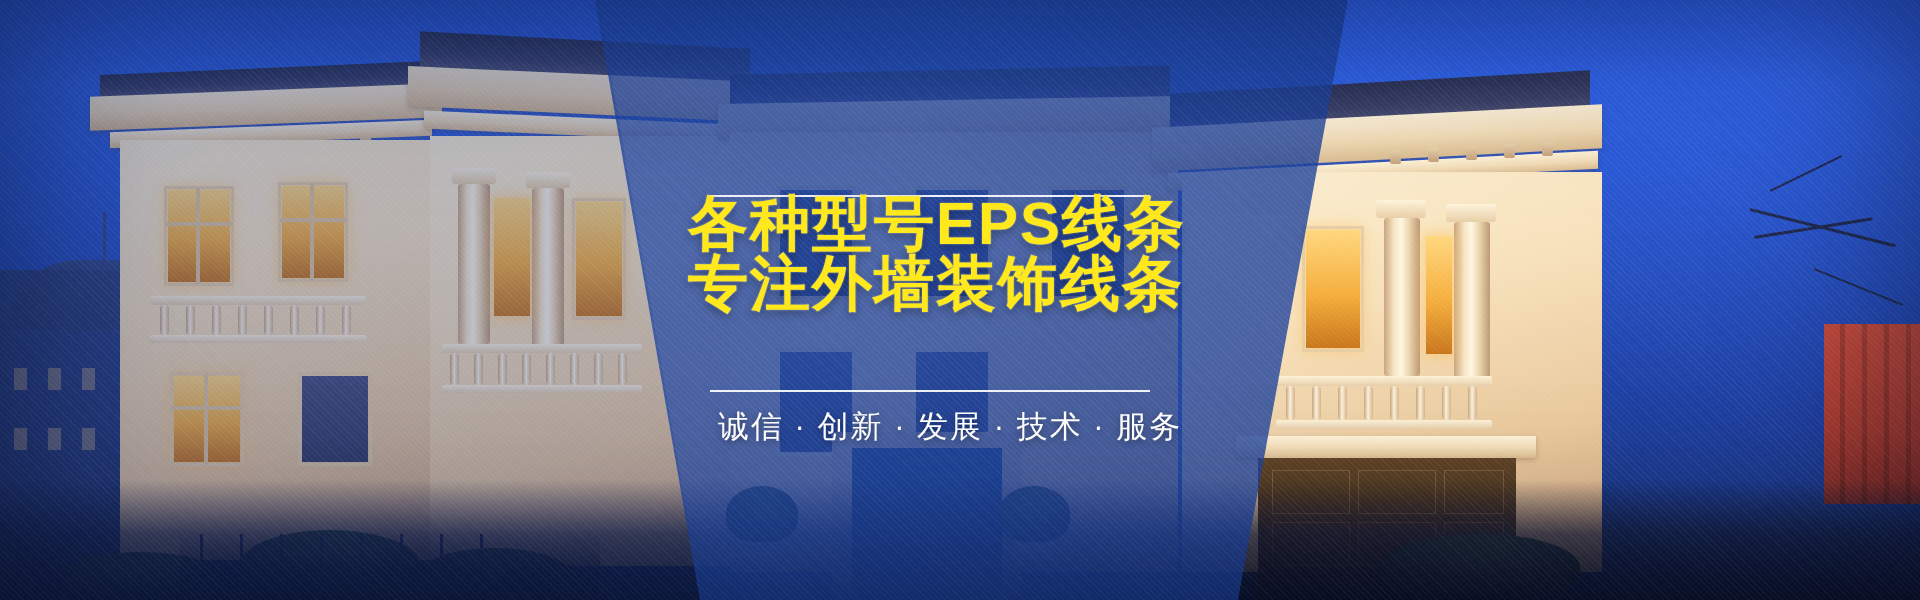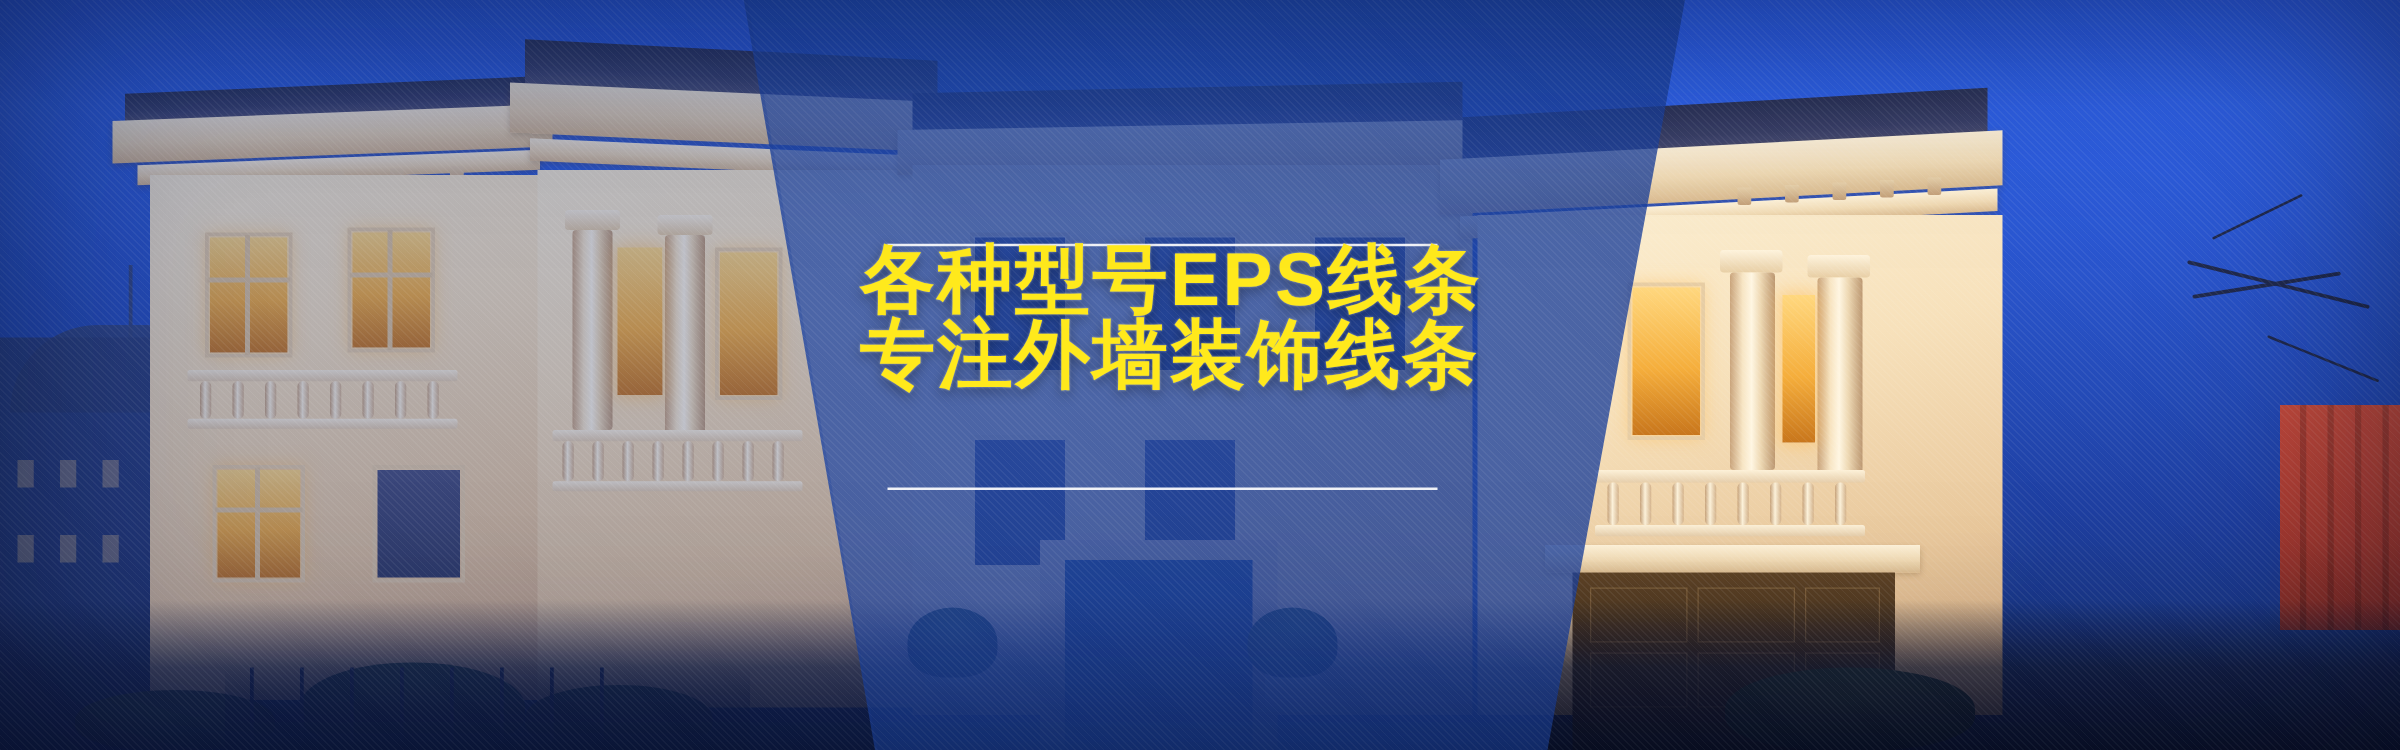--- a/index.html
+++ b/index.html
@@ -539,17 +539,18 @@
   <div class="copy">
 
     <div class="rule rule-top"></div>
 
     <div class="headline headline-1">各种型号EPS线条</div>
 
     <div class="headline headline-2">专注外墙装饰线条</div>
 
     <div class="rule rule-bottom"></div>
 
+    <div class="tagline">诚信 · 创新 · 发展 · 技术 · 服务</div>
   </div>
 
   <div class="vignette"></div>
 
 </div>
 
 </body></html>

